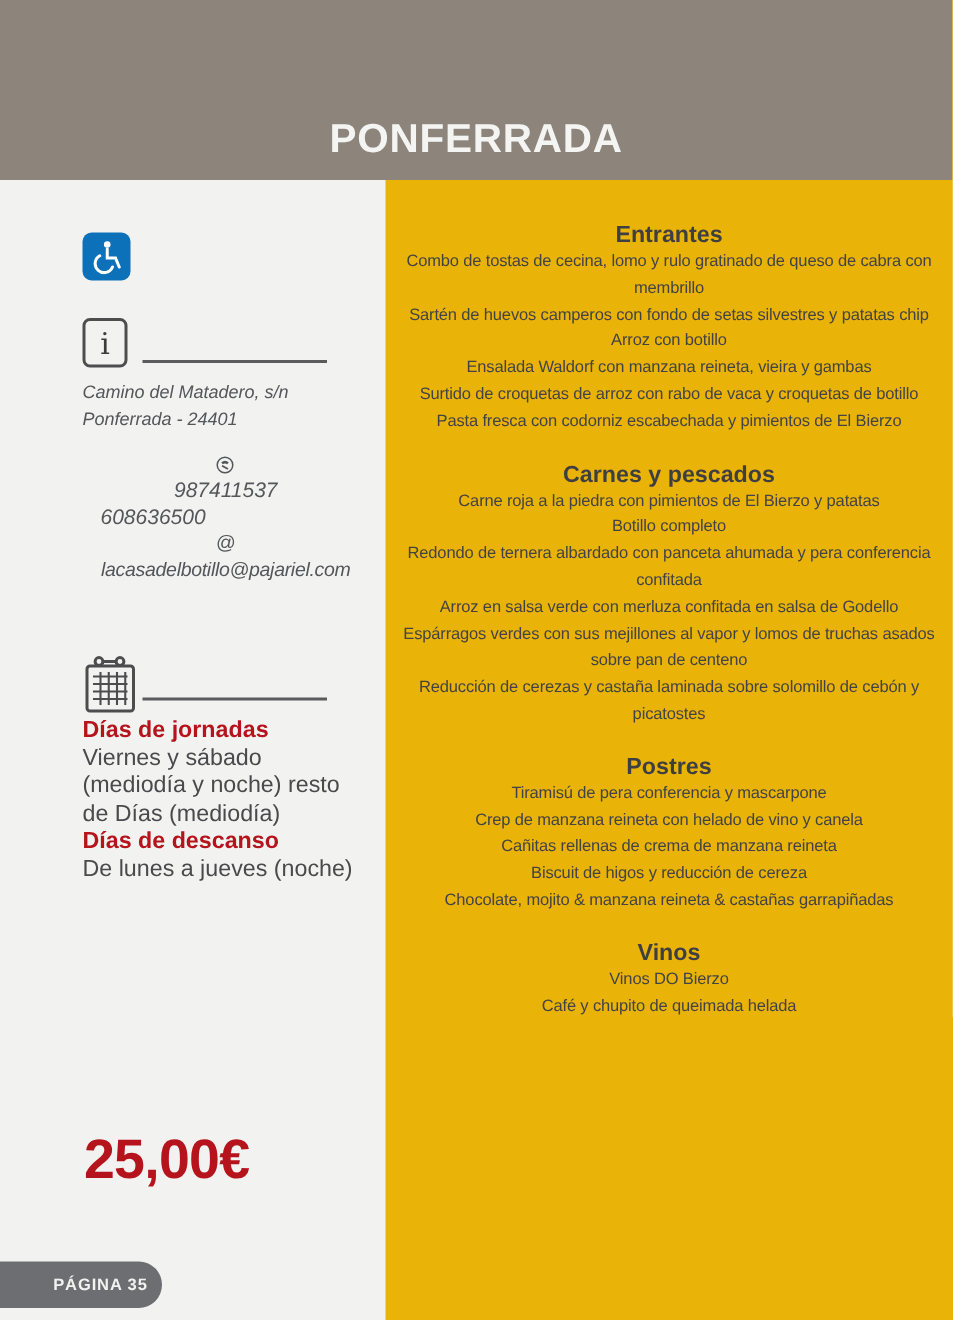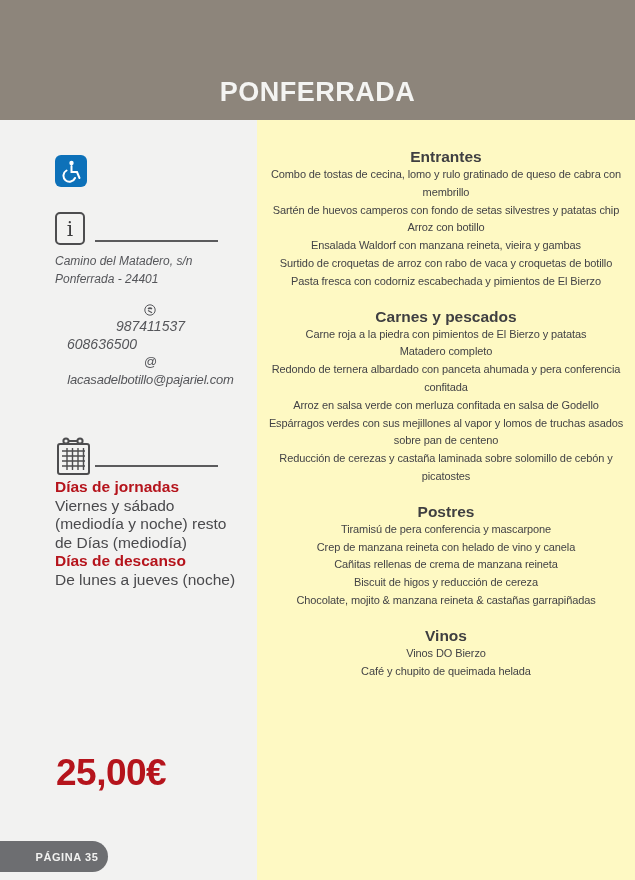--- a/index.html
+++ b/index.html
@@ -1,18 +1,18 @@
 <!DOCTYPE html>
 <html><head>
 <meta charset="utf-8">
 <style>
   * { margin:0; padding:0; box-sizing:border-box; }
   html,body { width:635px; height:880px; }
   body { font-family:"Liberation Sans", sans-serif; background:#ffffff; }
-  .page { position:relative; width:635px; height:880px; overflow:hidden; background:#fef9c3; }
+  .page { position:relative; width:635px; height:880px; overflow:hidden; background:#eab308; }
 
   
   .header {
     position:absolute; top:0; left:0; width:635px; height:120px;
     background:#8d857b; display:flex; flex-direction:column;
     align-items:center; justify-content:flex-end; padding-bottom:12px;
   }
   .header .city {
     color:#f4f4f2; font-size:27px; font-weight:bold; letter-spacing:.5px; line-height:1.2;
   }
@@ -171,21 +171,21 @@
           <p>Combo de tostas de cecina, lomo y rulo gratinado de queso de cabra con membrillo</p>
           <p>Sartén de huevos camperos con fondo de setas silvestres y patatas chip</p>
           <p>Arroz con botillo</p>
           <p>Ensalada Waldorf con manzana reineta, vieira y gambas</p>
           <p>Surtido de croquetas de arroz con rabo de vaca y croquetas de botillo</p>
           <p>Pasta fresca con codorniz escabechada y pimientos de El Bierzo</p>
         </div>
         <div class="menu-section">
           <h3>Carnes y pescados</h3>
           <p>Carne roja a la piedra con pimientos de El Bierzo y patatas</p>
-          <p>Matadero completo</p>
+          <p>Botillo completo</p>
           <p>Redondo de ternera albardado con panceta ahumada y pera conferencia confitada</p>
           <p>Arroz en salsa verde con merluza confitada en salsa de Godello</p>
           <p>Espárragos verdes con sus mejillones al vapor y lomos de truchas asados sobre pan de centeno</p>
           <p>Reducción de cerezas y castaña laminada sobre solomillo de cebón y picatostes</p>
         </div>
         <div class="menu-section">
           <h3>Postres</h3>
           <p>Tiramisú de pera conferencia y mascarpone</p>
           <p>Crep de manzana reineta con helado de vino y canela</p>
           <p>Cañitas rellenas de crema de manzana reineta</p>

